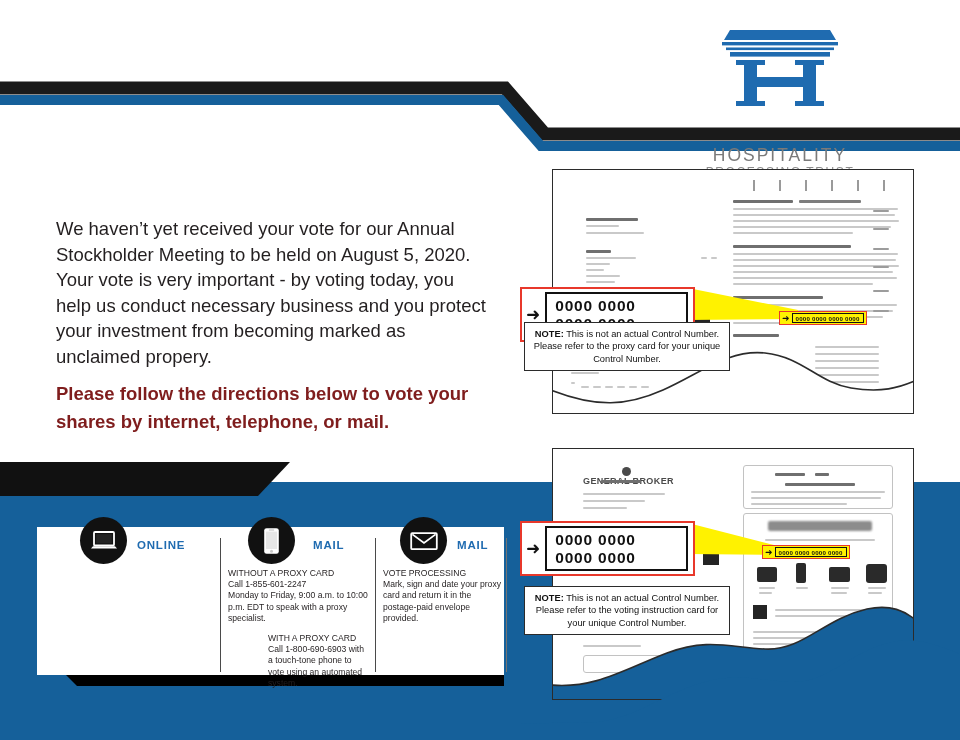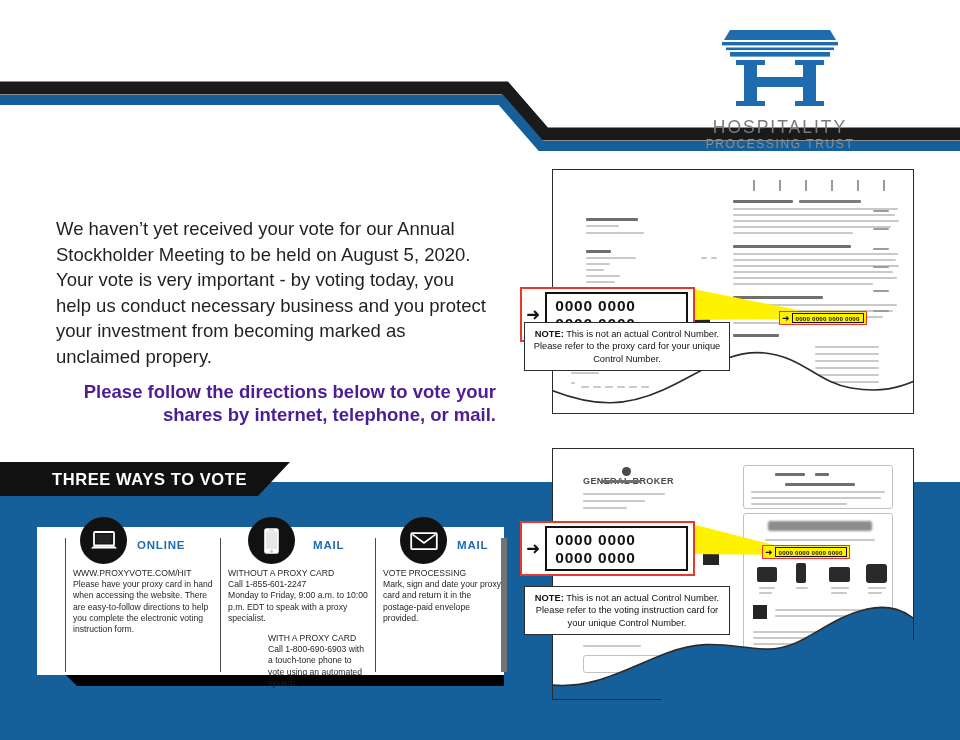--- a/index.html
+++ b/index.html
@@ -19,36 +19,36 @@
     position:absolute; left:0; top:100px; width:30px; height:390px;
     background:#ffffff;
   }
 
   
   .chev-svg { position:absolute; left:0; top:60px; width:960px; height:120px; }
 
   
   .logo { position:absolute; left:700px; top:14px; width:160px; height:140px; text-align:center; }
   .logo-mark { width:160px; height:100px; }
-  .logo-t1 { font-size:17.5px; letter-spacing:2.0px; color:#7a7a7a; font-family:"Liberation Sans", sans-serif; line-height:19px; }
+  .logo-t1 { font-size:17.5px; letter-spacing:2.0px; color:#7a7a7a; font-family:"Liberation Sans", sans-serif; line-height:19px;margin-top:28px; }
   .logo-t2 { font-size:12px; letter-spacing:1.6px; color:#8d8d8d; font-family:"Liberation Sans", sans-serif; line-height:15px; }
 
   
   .headline {
     position:absolute; left:56px; top:131px; width:420px;
     font-size:29px; line-height:36px; font-weight:bold; color:#1F6BB0;
     letter-spacing:-0.2px;
   }
   .body-copy {
     position:absolute; left:56px; top:216px; width:430px;
     font-size:18.5px; line-height:25.5px; color:#231f20;
   }
   .body-bold {
     position:absolute; left:56px; top:380px; width:440px;
-    font-size:18.5px; line-height:23px; color:#4c1d95; font-weight:bold;text-align:right;
+    font-size:18.5px; line-height:28px; color:#7f1d1d; font-weight:bold;
   }
 
   
   .banner { position:absolute; left:0px; top:462px; width:290px; height:34px; }
   .banner-label {
     position:absolute; left:52px; top:470px;
     color:#ffffff; font-size:16.5px; font-weight:bold; letter-spacing:0.6px;
   }
 
   
@@ -56,21 +56,21 @@
   .card {
     position:absolute; left:37px; top:527px; width:467px; height:148px;
     background:#ffffff;
   }
   .col {
     position:absolute; top:538px; height:134px;
     border-left:1px solid #4a4a4a; padding-left:0;
   }
   .col.c1 { left:65px;  width:155px; }
   .col.c2 { left:220px; width:155px; }
-  .col.c3 { left:375px; width:132px; border-right:6px solid #737373; }
+  .col.c3 { left:375px; width:132px; border-right:1px solid #737373; }
   .col-body {
     position:absolute; top:30px; left:7px; width:142px;
     font-size:8.6px; line-height:11.2px; color:#231f20;
   }
   .col.c3 .col-body { width:118px; }
   .col-body p { margin-bottom:9px; }
   .col-body p:last-child { margin-bottom:0; }
 
   .badge {
     position:absolute; width:47px; height:47px; border-radius:50%;
@@ -175,31 +175,26 @@
     <div class="logo-t1">HOSPITALITY</div>
     <div class="logo-t2">PROCESSING TRUST</div>
   </div>
 
   <div class="body-copy">We haven’t yet received your vote for our Annual Stockholder Meeting to be held on August 5, 2020. Your vote is very important - by voting today, you help us conduct necessary business and you protect your investment from becoming marked as unclaimed propery.</div>
   <div class="body-bold">Please follow the directions below to vote your shares by internet, telephone, or mail.</div>
 
   <svg class="banner" viewBox="0 0 290 34">
     <path d="M0,0 L290,0 L258,34 L0,34 Z" fill="#111111"></path>
   </svg>
-  <div class="banner-label">THREE WAYS TO VOTE</div>
 
   <svg class="card-shadow" viewBox="0 0 467 152">
     <path d="M28,136 L467,136 L467,152 L40,152 L28,140 Z" fill="#000000"></path>
   </svg>
   <div class="card"></div>
 
-  <div class="col c1">
-    <div class="col-body" style="white-space:pre-line;">WWW.PROXYVOTE.COM/HIT
-Please have your proxy card in hand when accessing the website. There are easy-to-follow directions to help you complete the electronic voting instruction form.</div>
-  </div>
   <div class="badge b1">
     <svg class="icon-svg" width="28" height="22" viewBox="0 0 28 22">
       <rect x="4" y="2" width="20" height="13.5" rx="1" fill="none" stroke="#ffffff" stroke-width="1.8"></rect>
       <rect x="6.2" y="4.2" width="15.6" height="9.1" fill="#ffffff" opacity="0.08"></rect>
       <path d="M1 18.6 L27 18.6 L25 16.2 L3 16.2 Z" fill="#ffffff"></path>
     </svg>
   </div>
   <div class="badge-label l1">ONLINE</div>
 
   <div class="col c2">

